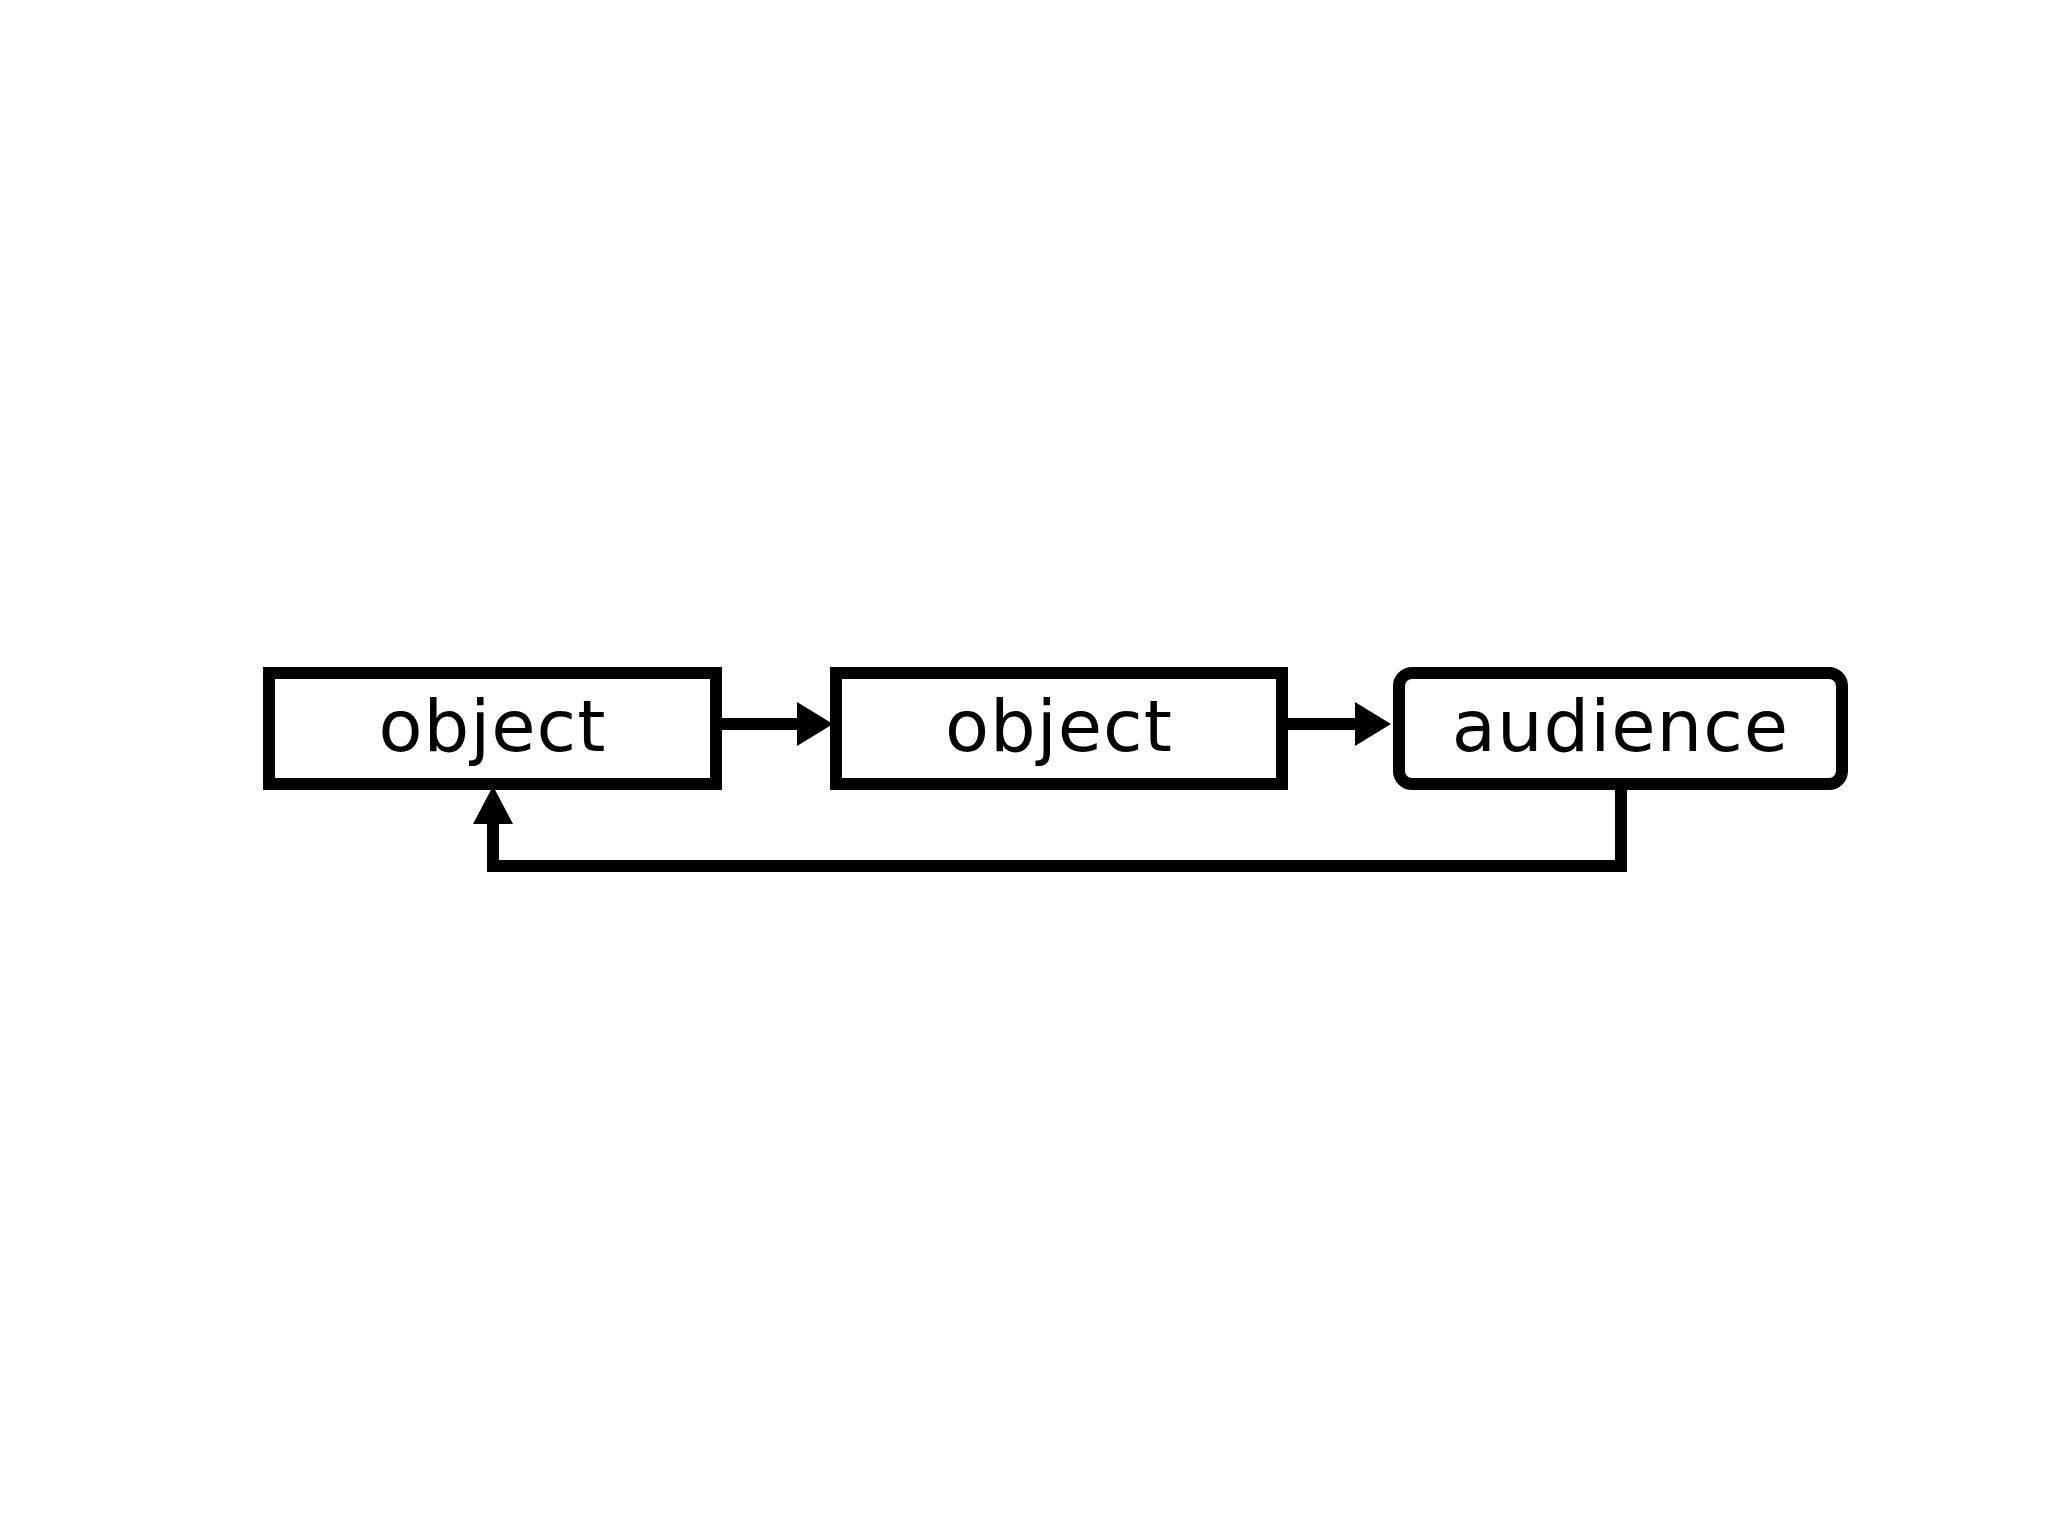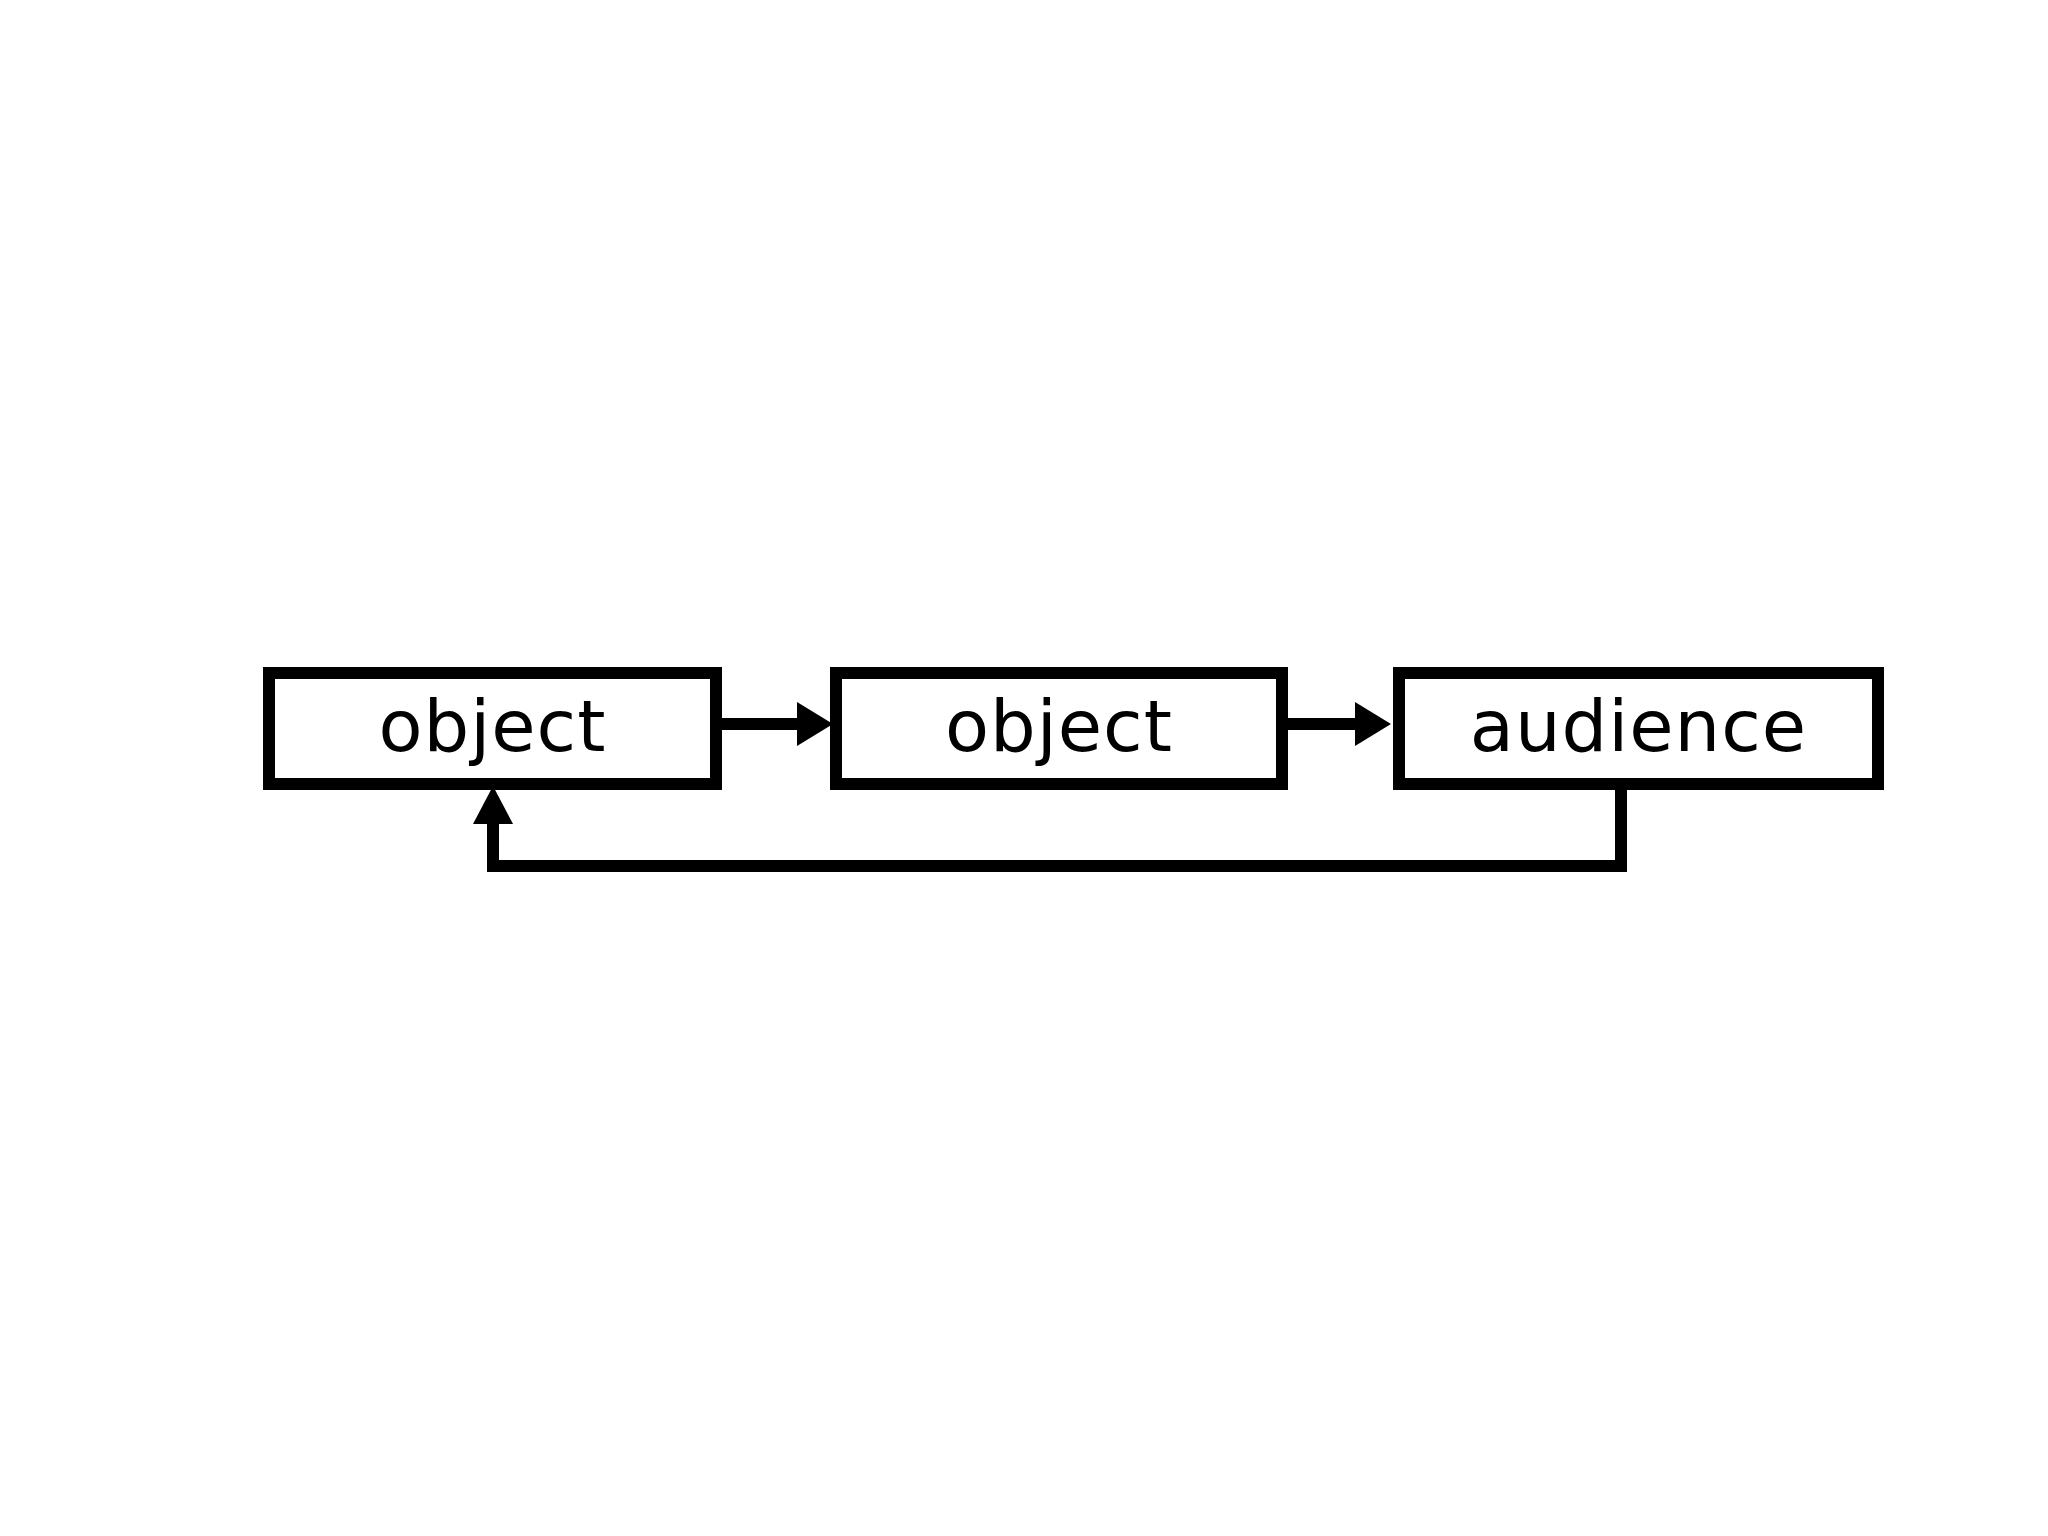--- a/index.html
+++ b/index.html
@@ -26,21 +26,21 @@
     align-items: center;
     justify-content: center;
     font-size: 72px;
     letter-spacing: 1px;
     color: #000000;
     line-height: 1;
     padding-bottom: 6px;
   }
   #node-maker    { left: 263px;  width: 459px; }
   #node-object   { left: 830px;  width: 458px; }
-  #node-audience { left: 1393px; width: 491px; }
+  #node-audience { left: 1393px; width: 455px; border-radius: 19px; }
   #connectors {
     position: absolute;
     left: 0;
     top: 0;
     width: 2048px;
     height: 1536px;
     pointer-events: none;
   }
 </style>
 </head>

